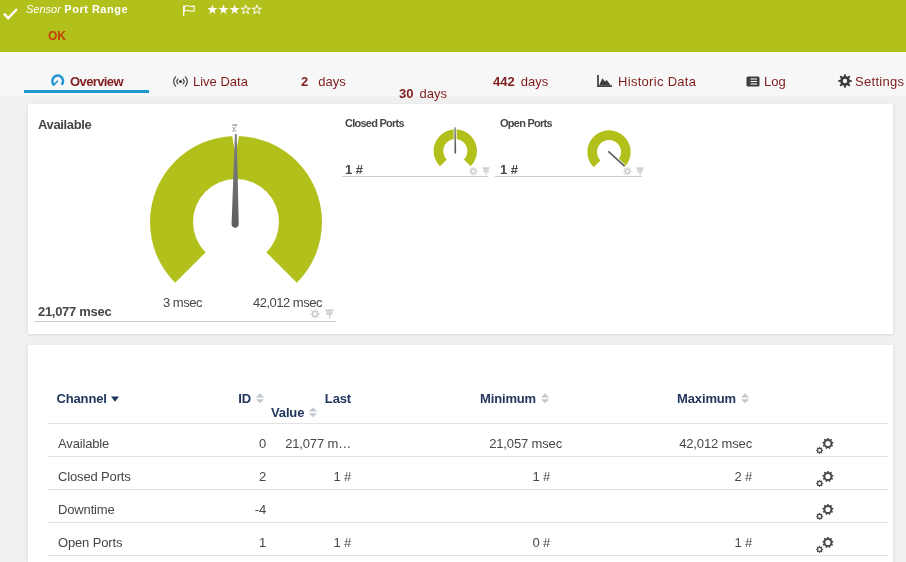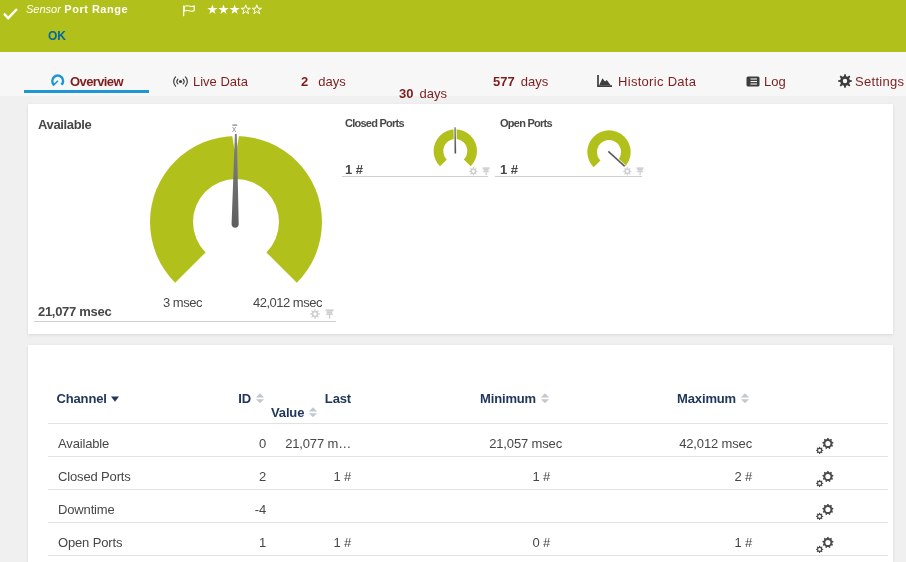--- a/index.html
+++ b/index.html
@@ -44,21 +44,21 @@
     <g fill="#ffffff">
       <path d="M 5.40 0.40 L 6.60 4.09 L 10.49 4.10 L 7.35 6.38 L 8.54 10.08 L 5.40 7.80 L 2.26 10.08 L 3.45 6.38 L 0.31 4.10 L 4.20 4.09 Z"></path>
       <path transform="translate(11.1,0)" d="M 5.40 0.40 L 6.60 4.09 L 10.49 4.10 L 7.35 6.38 L 8.54 10.08 L 5.40 7.80 L 2.26 10.08 L 3.45 6.38 L 0.31 4.10 L 4.20 4.09 Z"></path>
       <path transform="translate(22.2,0)" d="M 5.40 0.40 L 6.60 4.09 L 10.49 4.10 L 7.35 6.38 L 8.54 10.08 L 5.40 7.80 L 2.26 10.08 L 3.45 6.38 L 0.31 4.10 L 4.20 4.09 Z"></path>
     </g>
     <g fill="none" stroke="#ffffff" stroke-width="1">
       <path transform="translate(33.3,0)" d="M 5.40 0.85 L 6.52 4.21 L 10.06 4.24 L 7.21 6.34 L 8.28 9.71 L 5.40 7.65 L 2.52 9.71 L 3.59 6.34 L 0.74 4.24 L 4.28 4.21 Z"></path>
       <path transform="translate(44.4,0)" d="M 5.40 0.85 L 6.52 4.21 L 10.06 4.24 L 7.21 6.34 L 8.28 9.71 L 5.40 7.65 L 2.52 9.71 L 3.59 6.34 L 0.74 4.24 L 4.28 4.21 Z"></path>
     </g>
   </svg>
-  <div class="abs" style="left:48px;top:28.8px;font-size:12px;font-weight:bold;color:#0369a1;">OK</div>
+  <div class="abs" style="left:48px;top:28.8px;font-size:12px;font-weight:bold;color:#c2410c;">OK</div>
 
   <div class="abs" id="tabbar">
     <div class="tab" style="left:51px;font-weight:bold;">
       <svg width="14" height="14" viewBox="0 0 14 14" style="margin-right:5px;">
         <path d="M 2.03 11.57 A 6.6 6.6 0 1 1 11.37 11.57 L 9.52 9.72 A 4.0 4.0 0 1 0 3.87 9.72 Z" fill="#1e96d2"></path>
         <path d="M6.9 6.7 L2.1 11.8" stroke="#1e96d2" stroke-width="1.6"></path>
       </svg>
       <span style="letter-spacing:-0.6px;">Overview</span>
     </div>
     <div class="tab" style="left:172px;">
@@ -73,21 +73,21 @@
     </div>
     <div class="tab" style="left:301px;">
         <span class="tabnum" style="margin-right:10px;">2</span>
         <span>days</span>
       </div>
     <div class="tab" style="left:399px;margin-top:12px;">
         <span class="tabnum">30</span>
         <span>days</span>
       </div>
     <div class="tab" style="left:493px;">
-        <span class="tabnum">577</span>
+        <span class="tabnum">442</span>
         <span>days</span>
       </div>
     <div class="tab" style="left:597px;">
       <svg width="15" height="13" viewBox="0 0 15 13" style="margin-right:6px;">
         <path d="M1 0 V11.2 H15" fill="none" stroke="#3d3d3d" stroke-width="1.7"></path>
         <path d="M2.2 10.2 L5.4 3.2 L8.0 6.6 L9.8 5.0 L13.6 10.2 Z" fill="#3d3d3d"></path>
       </svg>
       <span style="letter-spacing:0.3px;">Historic Data</span>
     </div>
     <div class="tab" style="left:746px;">

